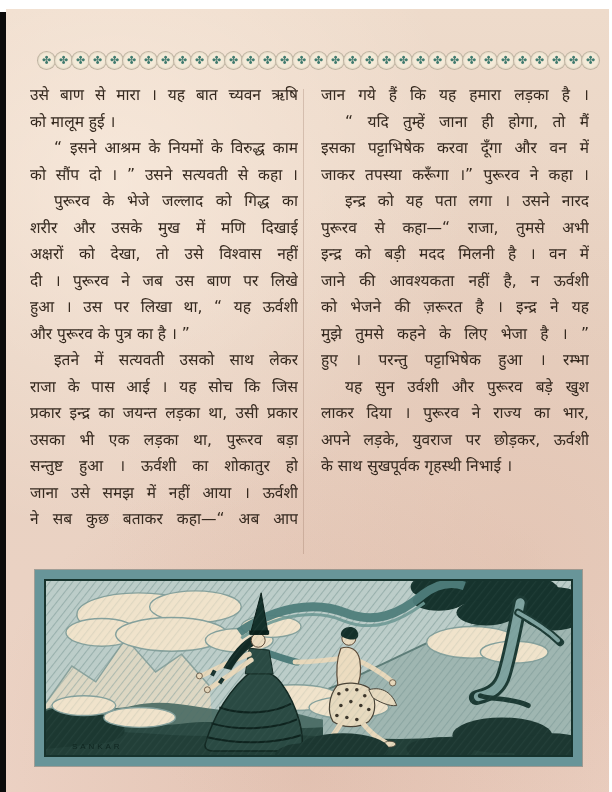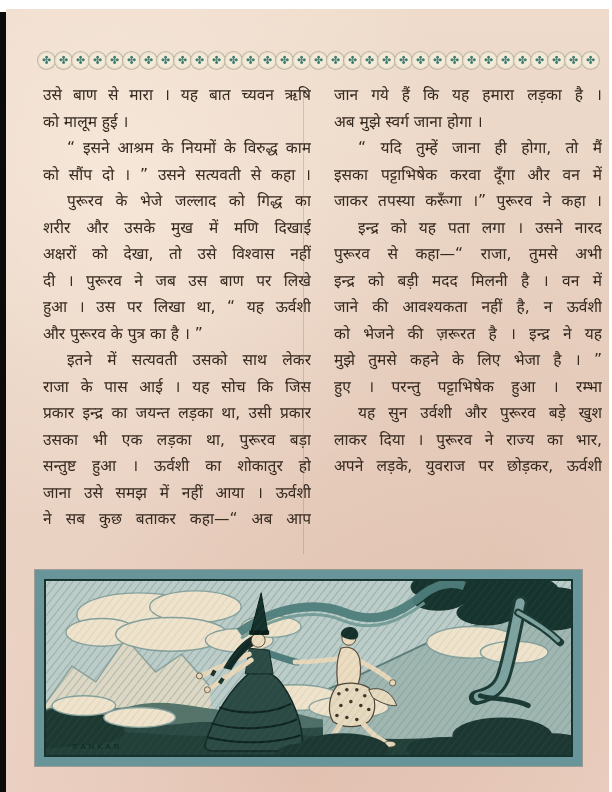--- a/index.html
+++ b/index.html
@@ -35,21 +35,21 @@
     background:#f4ead8;
     box-shadow:0 0 0 1px #bfb4a2, inset 0 0 2px #cfc4b0;
     color:var(--flower);font-size:11px;line-height:17px;text-align:center;
     flex:0 0 auto;
   }
   
   .text-columns{
     position:absolute;left:24px;top:73px;width:559px;
     display:flex;gap:23px;
     color:var(--ink);
-    font-size:15.5px;font-weight:500;margin-left:13px;
+    font-size:15.5px;font-weight:500;
   }
   .col{width:268px;}
   .line{
     height:26.5px;line-height:26.5px;overflow:hidden;white-space:nowrap;
   }
   .line.j{white-space:normal;text-align:justify;text-align-last:justify;}
   .line.ind{text-indent:24px;}
   .col-rule{
     position:absolute;left:297px;top:80px;width:1px;height:465px;
     background:rgba(140,105,85,.28);
@@ -121,34 +121,34 @@
       <div class="line j ind">इतने में सत्यवती उसको साथ लेकर</div>
       <div class="line j">राजा के पास आई ।  यह सोच कि जिस</div>
       <div class="line j">प्रकार इन्द्र का जयन्त लड़का था, उसी प्रकार</div>
       <div class="line j">उसका भी एक लड़का था, पुरूरव बड़ा</div>
       <div class="line j">सन्तुष्ट हुआ ।  ऊर्वशी का शोकातुर हो</div>
       <div class="line j">जाना उसे समझ में नहीं आया ।  ऊर्वशी</div>
       <div class="line j">ने सब कुछ बताकर कहा—“ अब आप</div>
     </div>
     <div class="col">
       <div class="line j">जान गये हैं  कि  यह  हमारा लड़का है ।</div>
-      <div class="line">अब मुझे स्वर्ग जाना होगा ।</div>
       <div class="line j ind">“ यदि तुम्हें जाना ही होगा,  तो मैं</div>
       <div class="line j">इसका पट्टाभिषेक करवा दूँगा और वन में</div>
       <div class="line j">जाकर तपस्या करूँगा ।”  पुरूरव ने कहा ।</div>
       <div class="line j ind">इन्द्र को यह पता लगा ।  उसने नारद</div>
       <div class="line j">पुरूरव से कहा—“ राजा, तुमसे अभी</div>
       <div class="line j">इन्द्र को बड़ी मदद मिलनी है ।  वन में</div>
       <div class="line j">जाने की आवश्यकता नहीं है, न ऊर्वशी</div>
       <div class="line j">को भेजने की ज़रूरत है ।  इन्द्र ने यह</div>
       <div class="line j">मुझे तुमसे कहने के लिए भेजा है । ”</div>
       <div class="line j">हुए ।   परन्तु  पट्टाभिषेक  हुआ ।   रम्भा</div>
       <div class="line j ind">यह सुन उर्वशी और पुरूरव बड़े खुश</div>
       <div class="line j">लाकर दिया ।  पुरूरव ने राज्य का भार,</div>
       <div class="line j">अपने लड़के, युवराज पर छोड़कर, ऊर्वशी</div>
+      <div class="line">के साथ सुखपूर्वक गृहस्थी निभाई ।</div>
     </div>
   </div>
   <div class="col-rule"></div>
 
   <div class="illustration-frame">
     <svg viewBox="0 0 531 180" preserveAspectRatio="none">
       <defs>
         <pattern id="h1" patternUnits="userSpaceOnUse" width="6" height="6" patternTransform="rotate(38)">
           <line x1="0" y1="0" x2="0" y2="6" stroke="#8fa9a6" stroke-width="2"></line>
         </pattern>

